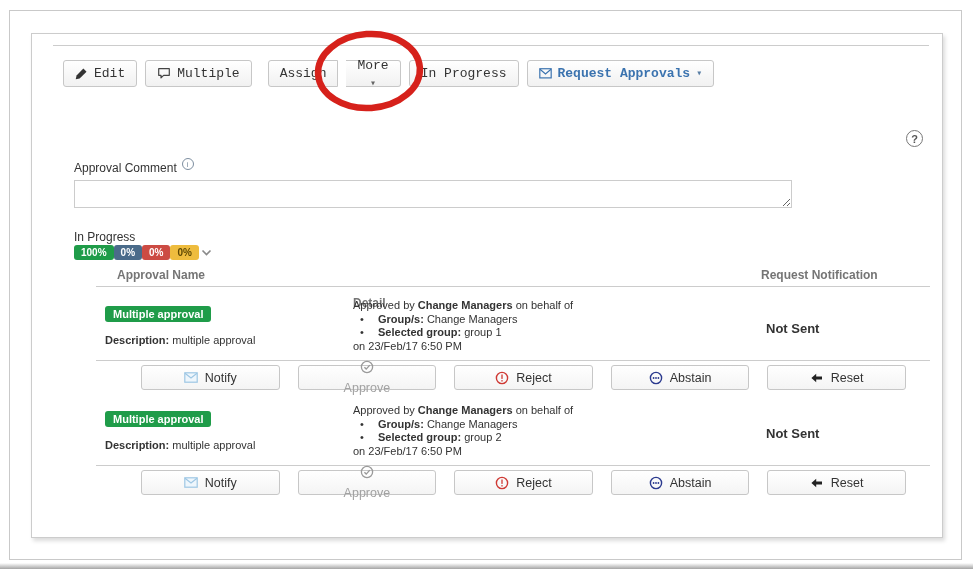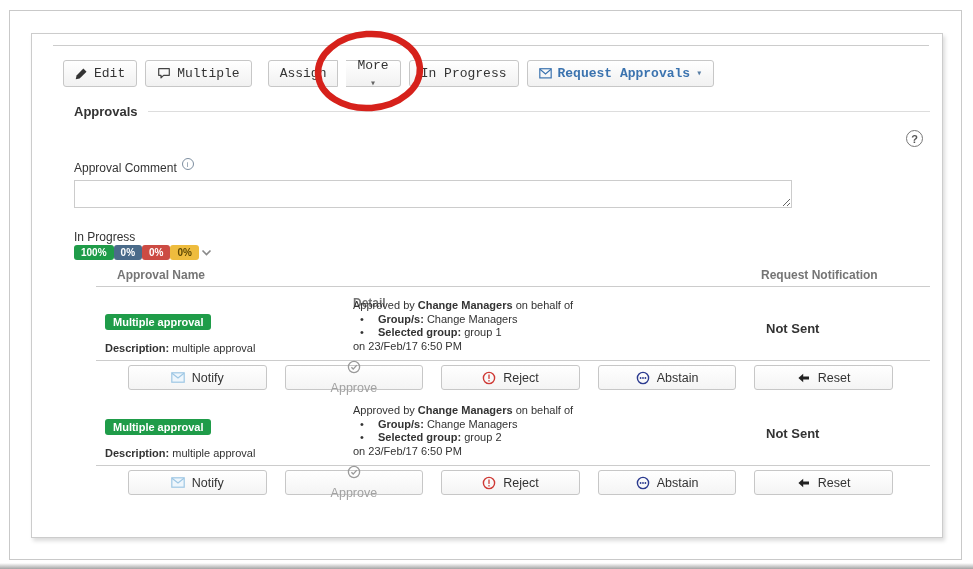--- a/index.html
+++ b/index.html
@@ -2,21 +2,21 @@
 <html><head>
 <meta charset="utf-8">
 <style>
   * { margin:0; padding:0; box-sizing:border-box; }
   html,body { width:973px; height:569px; background:#fff; overflow:hidden;
               font-family:"Liberation Sans", sans-serif; color:#333; }
   .outer-card { position:absolute; left:9px; top:10px; width:953px; height:550px;
                 background:#fff; border:1px solid #c9c9c9; }
   .inner-card { position:absolute; left:21px; top:22px; width:912px; height:505px;
                 background:#fff; border:1px solid #ccc; box-shadow:2px 3px 4px rgba(0,0,0,0.14); }
-  .abs { position:absolute;margin-top:8px; }
+  .abs { position:absolute; }
   .top-rule { position:absolute; left:21px; top:11px; width:876px; height:1px; background:#ccc; }
 
   
   .toolbar { position:absolute; left:31px; top:26px; display:flex; align-items:center; gap:8px; }
   .btn { display:inline-flex; align-items:center; justify-content:center; gap:6px; height:27px;
          padding:0 11px; background:linear-gradient(#ffffff,#f1f1f1); border:1px solid #c7c7c7;
          border-radius:3px; font-size:13px; color:#333; cursor:pointer; white-space:nowrap;
          font-family:Liberation Mono, monospace; }
   .btn-group { display:inline-flex; }
   .btn-group .btn { border-radius:0;margin-left:8px; }
@@ -56,21 +56,21 @@
   .rule { position:absolute; height:1px; background:#ccc; left:64px; width:834px; }
   .lozenge { display:inline-block; padding:2px 8px; border-radius:3px; font-size:11px; font-weight:bold;
              color:#fff; line-height:12px; }
   .desc { font-size:11px; color:#333; }
   .detail-block { position:absolute; left:321px; width:300px; font-size:11px; line-height:13.5px; color:#333; }
   .bullet-line { display:flex; }
   .bullet-dot { width:10px; margin-left:7px; margin-right:8px; }
   .notif { position:absolute; left:734px; font-size:13px; font-weight:bold; color:#333; }
 
   
-  .actions { position:absolute; left:96px; width:765px; display:flex; gap:18px; }
+  .actions { position:absolute; left:109px; width:765px; display:flex; gap:18px; }
   .act-btn { flex:1; height:25px; display:flex; align-items:center; justify-content:center; gap:7px;
              background:linear-gradient(#ffffff,#f4f4f4); border:1px solid #c7c7c7; border-radius:3px;
              font-size:12.5px; color:#333; cursor:pointer; font-family:"Liberation Sans", sans-serif; }
   .act-btn.disabled { color:#a2a2a2;flex-direction:column; }
 
   .red-circle { position:absolute; left:312px; top:27px; z-index:20; pointer-events:none; }
   .bottom-edge { position:absolute; left:0; bottom:0; width:973px; height:6px;
                  background:linear-gradient(to bottom, rgba(120,120,120,0), rgba(90,90,90,0.55)); }
   svg { display:block; }
 </style>
@@ -115,24 +115,20 @@
           <svg width="13" height="11" viewBox="0 0 14 12">
               <rect x="0.8" y="0.8" width="12.4" height="10" fill="none" stroke="#3b73af" stroke-width="1.3"></rect>
               <path d="M1 1.4l6 5 6-5" fill="none" stroke="#3b73af" stroke-width="1.3"></path>
             </svg>
         </span>
         <span class="ra-text">Request Approvals</span>
         <span class="caret ra-caret">▾</span>
       </button>
     </div>
 
-    <div class="section-header">
-      <span class="section-title">Approvals</span>
-      <span class="section-rule"></span>
-    </div>
     <div class="help-icon">?</div>
 
     <div class="field-label-row">
       <span class="field-label">Approval Comment</span>
       <span class="info-icon">i</span>
     </div>
     <textarea class="comment-box" style=""></textarea>
 
     <div class="status-label">In Progress</div>
     <div class="badges">

